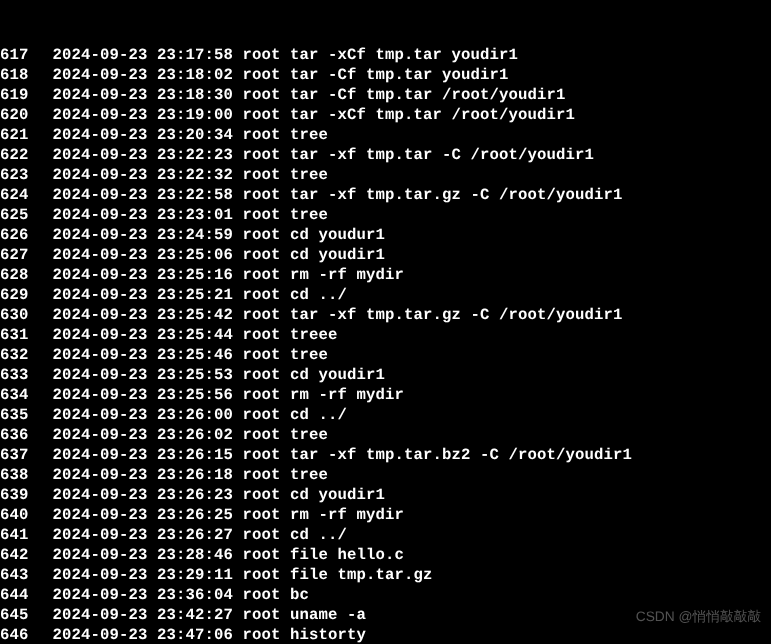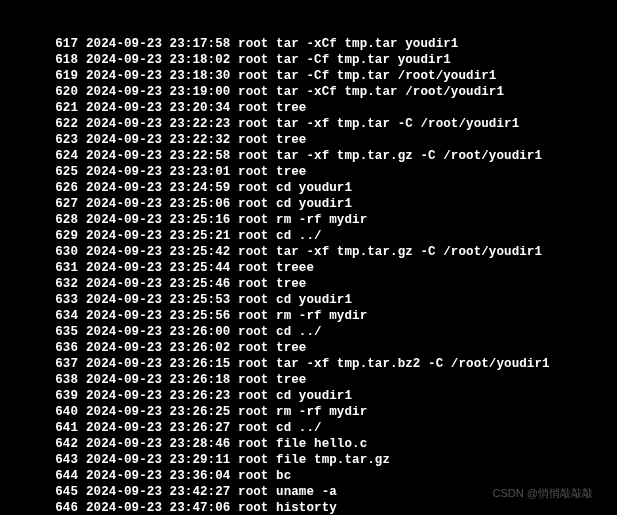--- a/index.html
+++ b/index.html
@@ -20,27 +20,26 @@
     padding: 4px 0 0 0;
     font-weight: bold;
     letter-spacing: 0.1px;
   }
   .line {
     display: block;
   }
   .num {
     display: inline-block;
     width: 34px;
-    text-align: right;
+    text-align: left;
     padding-right: 8px;
-    margin-left: 44px;
   }
   .watermark {
     position: absolute;
-    right: 24px;
+    right: 8px;
     bottom: 14px;
     color: rgba(150,150,150,0.55);
     font-family: sans-serif;
     font-size: 11px;
     pointer-events: none;
     text-shadow: 0 0 2px rgba(0,0,0,0.6);
   }
 </style>
 </head>
 <body>

